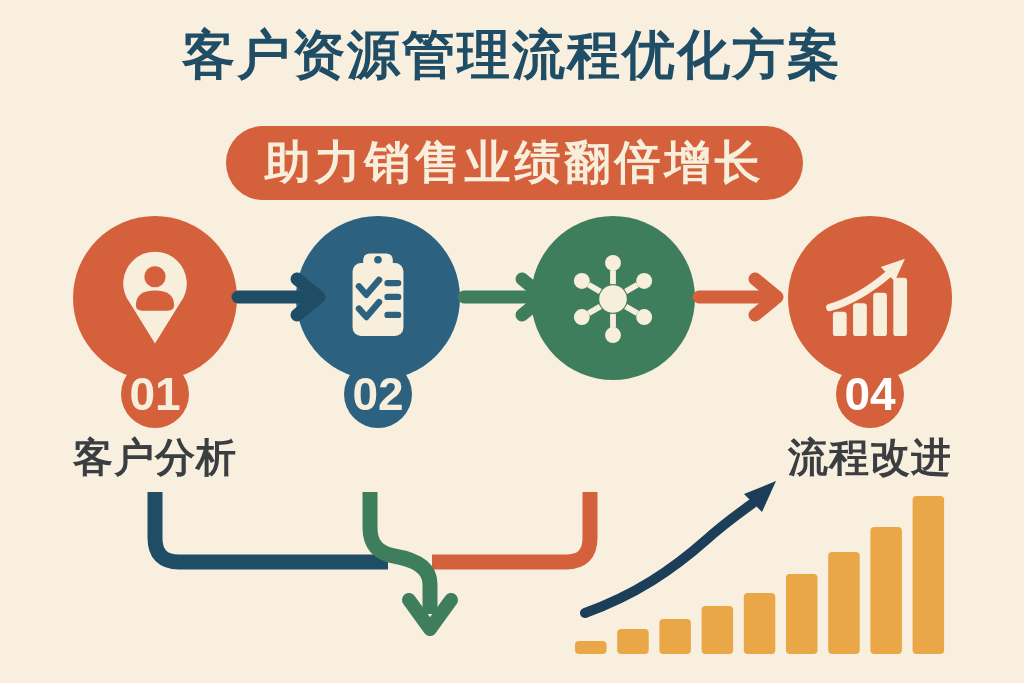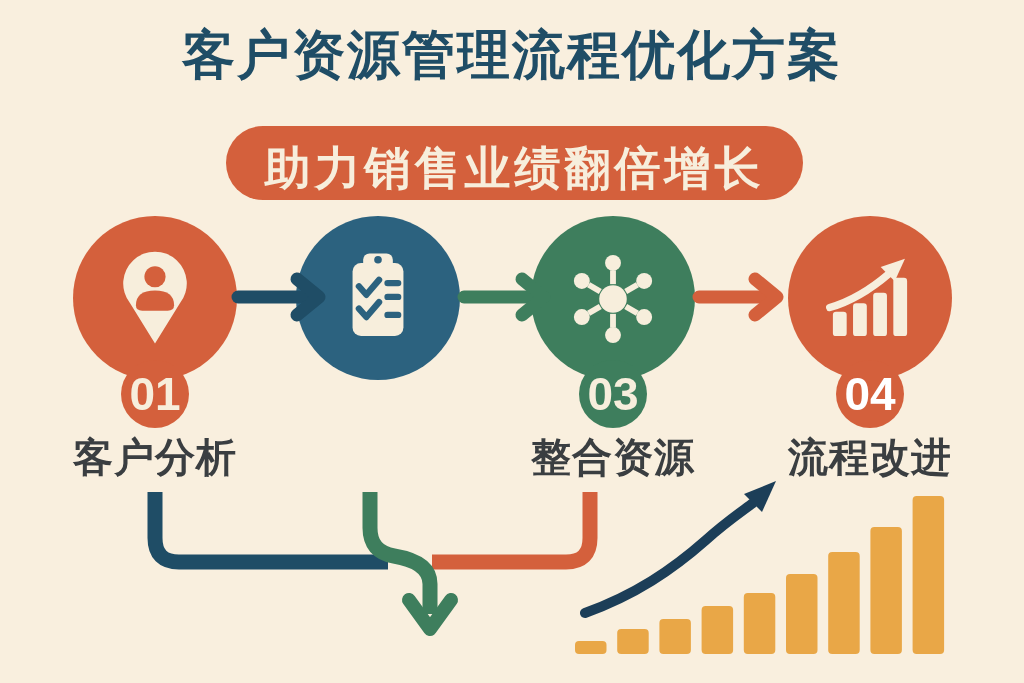--- a/index.html
+++ b/index.html
@@ -1,21 +1,21 @@
 <!DOCTYPE html>
 <html><head>
 <meta charset="utf-8">
 <style>
   html,body{margin:0;padding:0;}
   body{font-family:"Liberation Sans","DejaVu Sans",sans-serif;}
   .stage{position:relative;width:1024px;height:683px;overflow:hidden;margin:0 auto;}
   .title{position:absolute;top:26px;left:0;width:100%;text-align:center;
          font-size:53px;font-weight:700;letter-spacing:2px;line-height:1.1;margin:0;}
   .pill{position:absolute;left:226px;top:126px;width:577px;height:74px;border-radius:38px;
-        display:flex;align-items:flex-end;justify-content:center;}
+        display:flex;align-items:center;justify-content:center;}
   .pill span{font-size:46px;font-weight:900;letter-spacing:4px;}
   .step{position:absolute;top:216px;width:164px;height:270px;}
   .bubble{position:absolute;top:0;left:0;width:164px;height:164px;border-radius:50%;}
   .bubble svg{display:block;margin:30px auto 0;}
   .badge{position:absolute;top:144px;left:48px;width:68px;height:68px;border-radius:50%;
          display:flex;align-items:center;justify-content:center;}
   .badge span{font-size:46px;font-weight:900;}
   .step-label{position:absolute;top:214px;left:-18px;width:200px;text-align:center;
               font-size:40px;font-weight:700;white-space:nowrap;letter-spacing:1px;}
   .flow-svg{position:absolute;top:0;left:0;width:1024px;height:683px;}
@@ -51,20 +51,23 @@
         <rect x="26" y="16" width="48" height="69" rx="8" fill="#F7EEDC"></rect>
         <rect x="36" y="7" width="28" height="16" rx="6" fill="#F7EEDC"></rect>
         <circle cx="50" cy="13" r="3.6" fill="#2C627F"></circle>
         <path d="M32,38 l7,8 l12,-14" fill="none" stroke-width="6" stroke-linecap="round" stroke-linejoin="round" stroke="#2C627F"></path>
         <path d="M32,59 l7,8 l12,-14" fill="none" stroke-width="6" stroke-linecap="round" stroke-linejoin="round" stroke="#2C627F"></path>
         <rect x="56" y="32" width="16" height="6" rx="3" fill="#2C627F"></rect>
         <rect x="56" y="45" width="16" height="6" rx="3" fill="#2C627F"></rect>
         <rect x="56" y="62" width="16" height="6" rx="3" fill="#2C627F"></rect>
       </svg>
     </div>
+    <div class="badge" style="background: rgb(44, 98, 127);">
+      <span style="color: rgb(247, 238, 220);">02</span>
+    </div>
   </div>
 
   <div class="step" style="left:531px">
     <div class="bubble" style="background: rgb(62, 126, 93);">
       <svg width="106" height="106" viewBox="0 0 100 100">
         <g stroke-width="5.5" stroke="#F7EEDC">
           <line x1="50" y1="36" x2="50" y2="23"></line>
           <line x1="38" y1="43" x2="27" y2="36.5"></line>
           <line x1="62" y1="43" x2="73" y2="36.5"></line>
           <line x1="38" y1="57" x2="27" y2="63.5"></line>
@@ -75,24 +78,20 @@
         <g fill="#F7EEDC">
           <circle cx="50" cy="16" r="7.5"></circle>
           <circle cx="20.6" cy="33" r="7.5"></circle>
           <circle cx="79.4" cy="33" r="7.5"></circle>
           <circle cx="20.6" cy="67" r="7.5"></circle>
           <circle cx="79.4" cy="67" r="7.5"></circle>
           <circle cx="50" cy="84" r="7.5"></circle>
         </g>
       </svg>
     </div>
-    <div class="badge" style="background: rgb(62, 126, 93);">
-      <span style="color: rgb(247, 238, 220);">03</span>
-    </div>
-    <div class="step-label" style="color: rgb(58, 62, 65);">整合资源</div>
   </div>
 
   <div class="step" style="left:788px">
     <div class="bubble" style="background: rgb(212, 96, 60);">
       <svg width="106" height="106" viewBox="0 0 100 100">
         <g fill="#F7EEDC">
           <rect x="15" y="62" width="13" height="23" rx="3"></rect>
           <rect x="34" y="54" width="13" height="31" rx="3"></rect>
           <rect x="53" y="44" width="13" height="41" rx="3"></rect>
           <rect x="72" y="30" width="13" height="55" rx="3"></rect>

